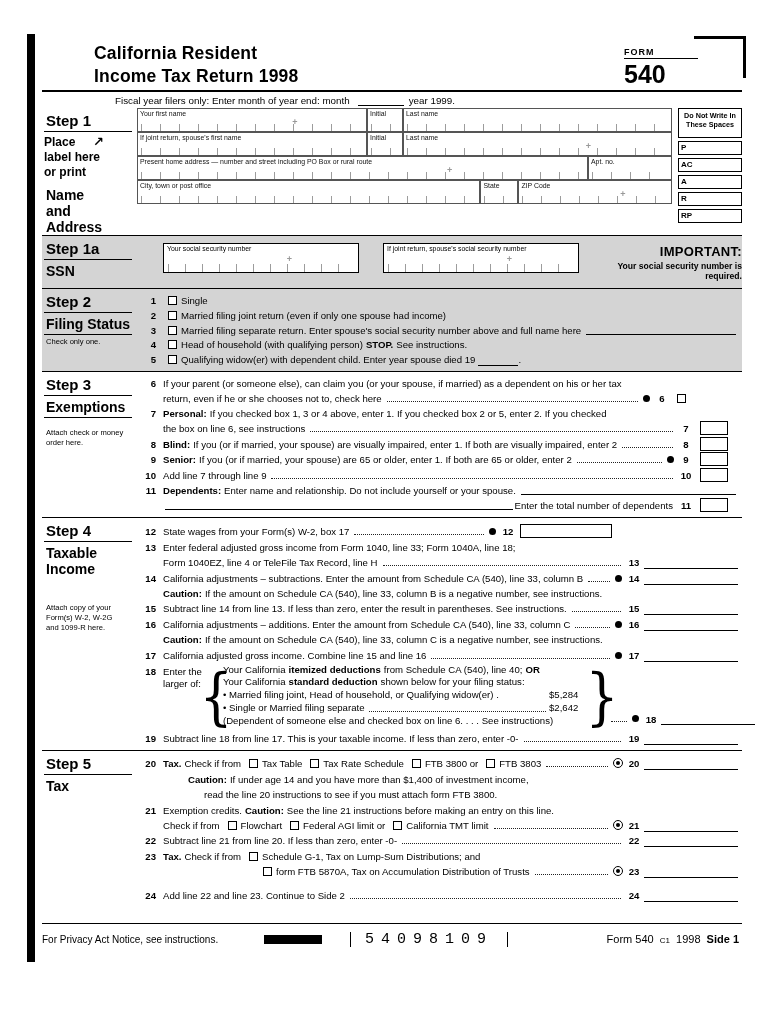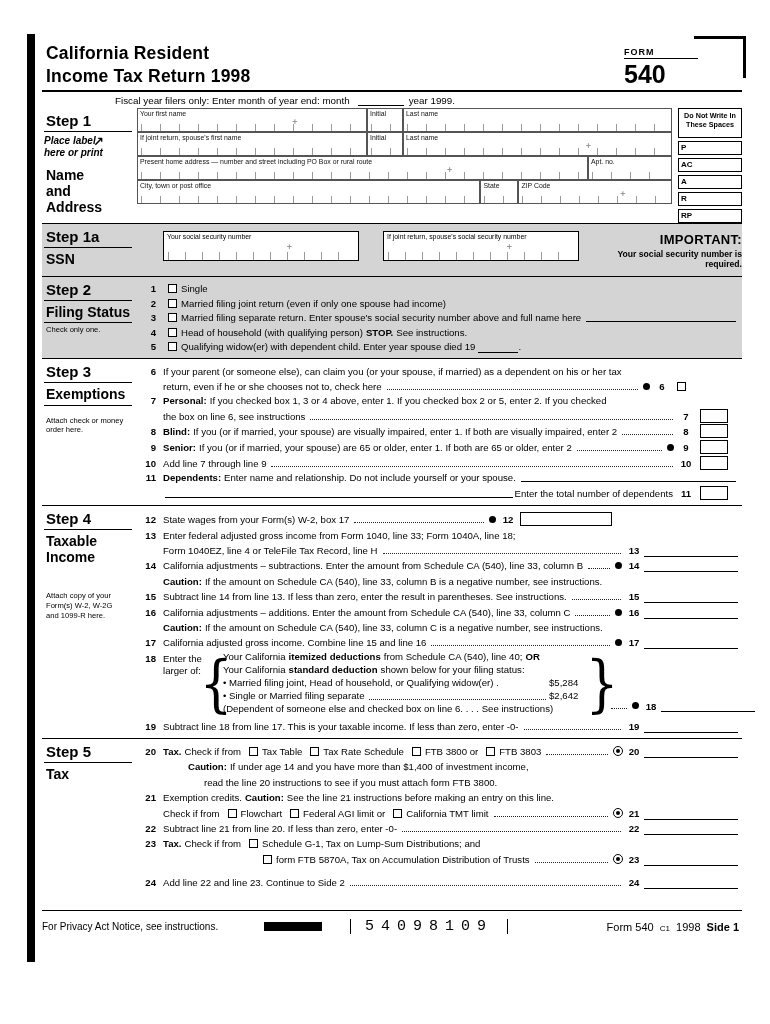--- a/index.html
+++ b/index.html
@@ -6,41 +6,41 @@
   body { background:#fff; }
   .page { position:relative; width:770px; height:1024px; background:#fff; color:#000;
           font-family:"Liberation Sans", sans-serif; overflow:hidden; }
   .leftbar { position:absolute; left:27px; top:34px; width:8px; height:928px; background:#000; }
   .corner { position:absolute; right:24px; top:36px; width:52px; height:42px;
             border-top:3px solid #000; border-right:3px solid #000; }
   .content { position:absolute; left:42px; top:38px; width:700px; }
 
   
   .hdr { display:flex; align-items:flex-end; border-bottom:2px solid #000; }
-  .titles { flex:1; padding:4px 0 2px 4px; }
+  .titles { flex:1; padding:4px 0 2px 4px;margin-left:48px; }
   .title { font-size:17.5px; font-weight:bold; line-height:1.3; letter-spacing:.2px; }
   .formcell { width:118px; padding-bottom:1px; }
   .form-word { font-size:9px; font-weight:bold; letter-spacing:1px; border-bottom:1.5px solid #000;
                width:74px; padding-bottom:1px; margin-bottom:1px; }
   .form-num { font-size:25px; font-weight:bold; }
 
   .fiscal { display:flex; align-items:flex-end; font-size:9.8px; padding:3px 0 2px 73px; }
   .fiscal .uline { width:46px; border-bottom:1px solid #000; height:10px; margin:0 5px; }
 
   
   .sec { display:flex; border-top:1.5px solid #000; }
   .sec.nob { border-top:none; }
   .gray { background:#d4d4d4; }
   .sideL { width:95px; flex-shrink:0; padding:4px 4px 0 2px; }
   .sbody { flex:1; min-width:0; padding:4px 0 5px 0; }
   .sh { font-size:15px; font-weight:bold; border-bottom:1.5px solid #000; padding:0 0 2px 2px; margin-bottom:3px; width:88px; }
   .ssub { font-size:14px; font-weight:bold; padding-left:2px; line-height:1.15; }
   .ssub.u { border-bottom:1px solid #000; padding-bottom:2px; margin-bottom:2px; width:88px; }
   .snote { font-size:7.6px; padding-left:2px; line-height:1.3; width:80px; }
-  .place { font-size:10px; font-weight:bold; width:62px; position:relative; line-height:1.25; margin-bottom:7px;font-style:italic; }
+  .place { font-size:12px; font-weight:bold; width:62px; position:relative; line-height:1.25; margin-bottom:7px; }
   .parrow::before { content:"\2197"; position:absolute; right:2px; top:-1px; font-size:13px;
                     font-family:"DejaVu Sans", sans-serif; font-weight:bold; }
 
   
   .frow { display:flex; }
   .cf { border:1px solid #555; background-color:#fff; height:24px; position:relative;
         font-size:6.9px; color:#111; padding:1px 2px;
         background-image:repeating-linear-gradient(to right, #9c9c9c 0 1px, transparent 1px 19px);
         background-position:3px bottom; background-size:calc(100% - 6px) 7px; background-repeat:no-repeat; }
   .cf.plus::after { content:"+"; position:absolute; top:8px; right:30%; color:#999; font-size:9px; font-weight:bold; }

